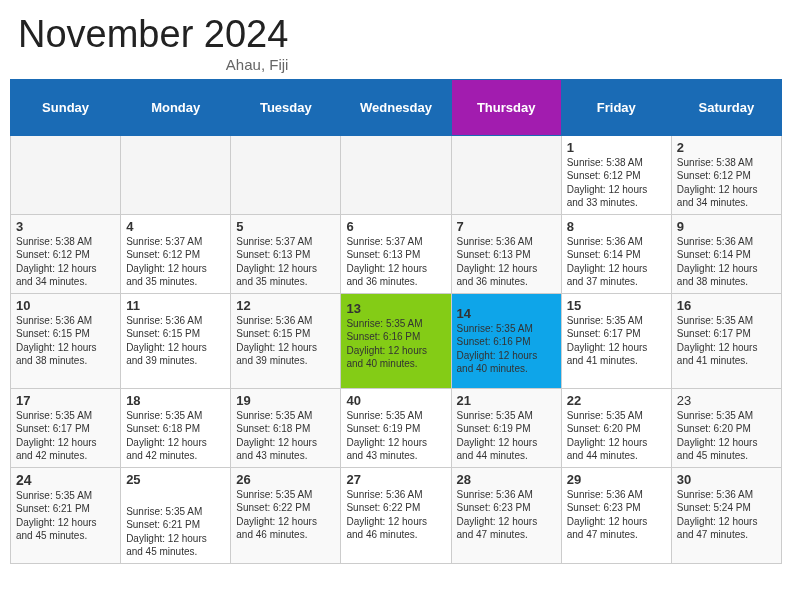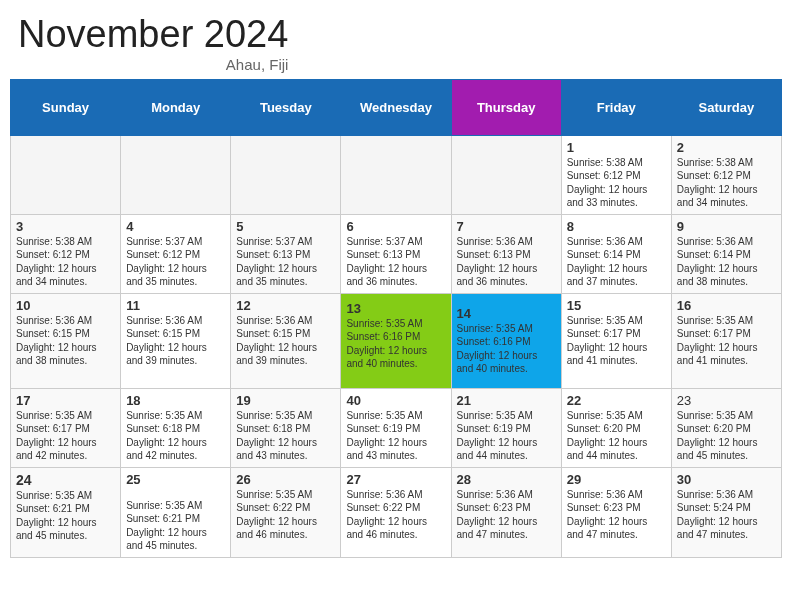--- a/index.html
+++ b/index.html
@@ -184,21 +184,21 @@
       </td>
         </tr>
         <tr>
           <td style="border: 1px solid rgb(204, 204, 204); vertical-align: top; padding: 4px 5px; font-size: 10.5px; color: rgb(51, 51, 51); background: rgb(249, 249, 249); min-height: 82px; width: 110px;">
         <span style="font-size:14px; font-weight:bold; display:block; margin-bottom:1px;">24</span>
         <span style="font-size:10px; line-height:1.35; display:block;">Sunrise: 5:35 AM</span>
         <span style="font-size:10px; line-height:1.35; display:block;">Sunset: 6:21 PM</span>
         <span style="font-size:10px; line-height:1.35; display:block;">Daylight: 12 hours and 45 minutes.</span>
       </td>
           <td style="border: 1px solid rgb(204, 204, 204); vertical-align: top; padding: 4px 5px; font-size: 10.5px; color: rgb(51, 51, 51); background: rgb(255, 255, 255); min-height: 82px; width: 110px;">
-        <span style="font-size:13px; font-weight:bold; display:block; margin-bottom:12px;">25</span>
+        <span style="font-size:13px; font-weight:bold; display:block; margin-bottom:18px;">25</span>
         <span style="font-size:10px; line-height:1.35; display:block;">Sunrise: 5:35 AM</span>
         <span style="font-size:10px; line-height:1.35; display:block;">Sunset: 6:21 PM</span>
         <span style="font-size:10px; line-height:1.35; display:block;">Daylight: 12 hours and 45 minutes.</span>
       </td>
           <td style="border: 1px solid rgb(204, 204, 204); vertical-align: top; padding: 4px 5px; font-size: 10.5px; color: rgb(51, 51, 51); background: rgb(249, 249, 249); min-height: 82px; width: 110px;">
         <span style="font-size:13px; font-weight:bold; display:block; margin-bottom:1px;">26</span>
         <span style="font-size:10px; line-height:1.35; display:block;">Sunrise: 5:35 AM</span>
         <span style="font-size:10px; line-height:1.35; display:block;">Sunset: 6:22 PM</span>
         <span style="font-size:10px; line-height:1.35; display:block;">Daylight: 12 hours and 46 minutes.</span>
       </td>

